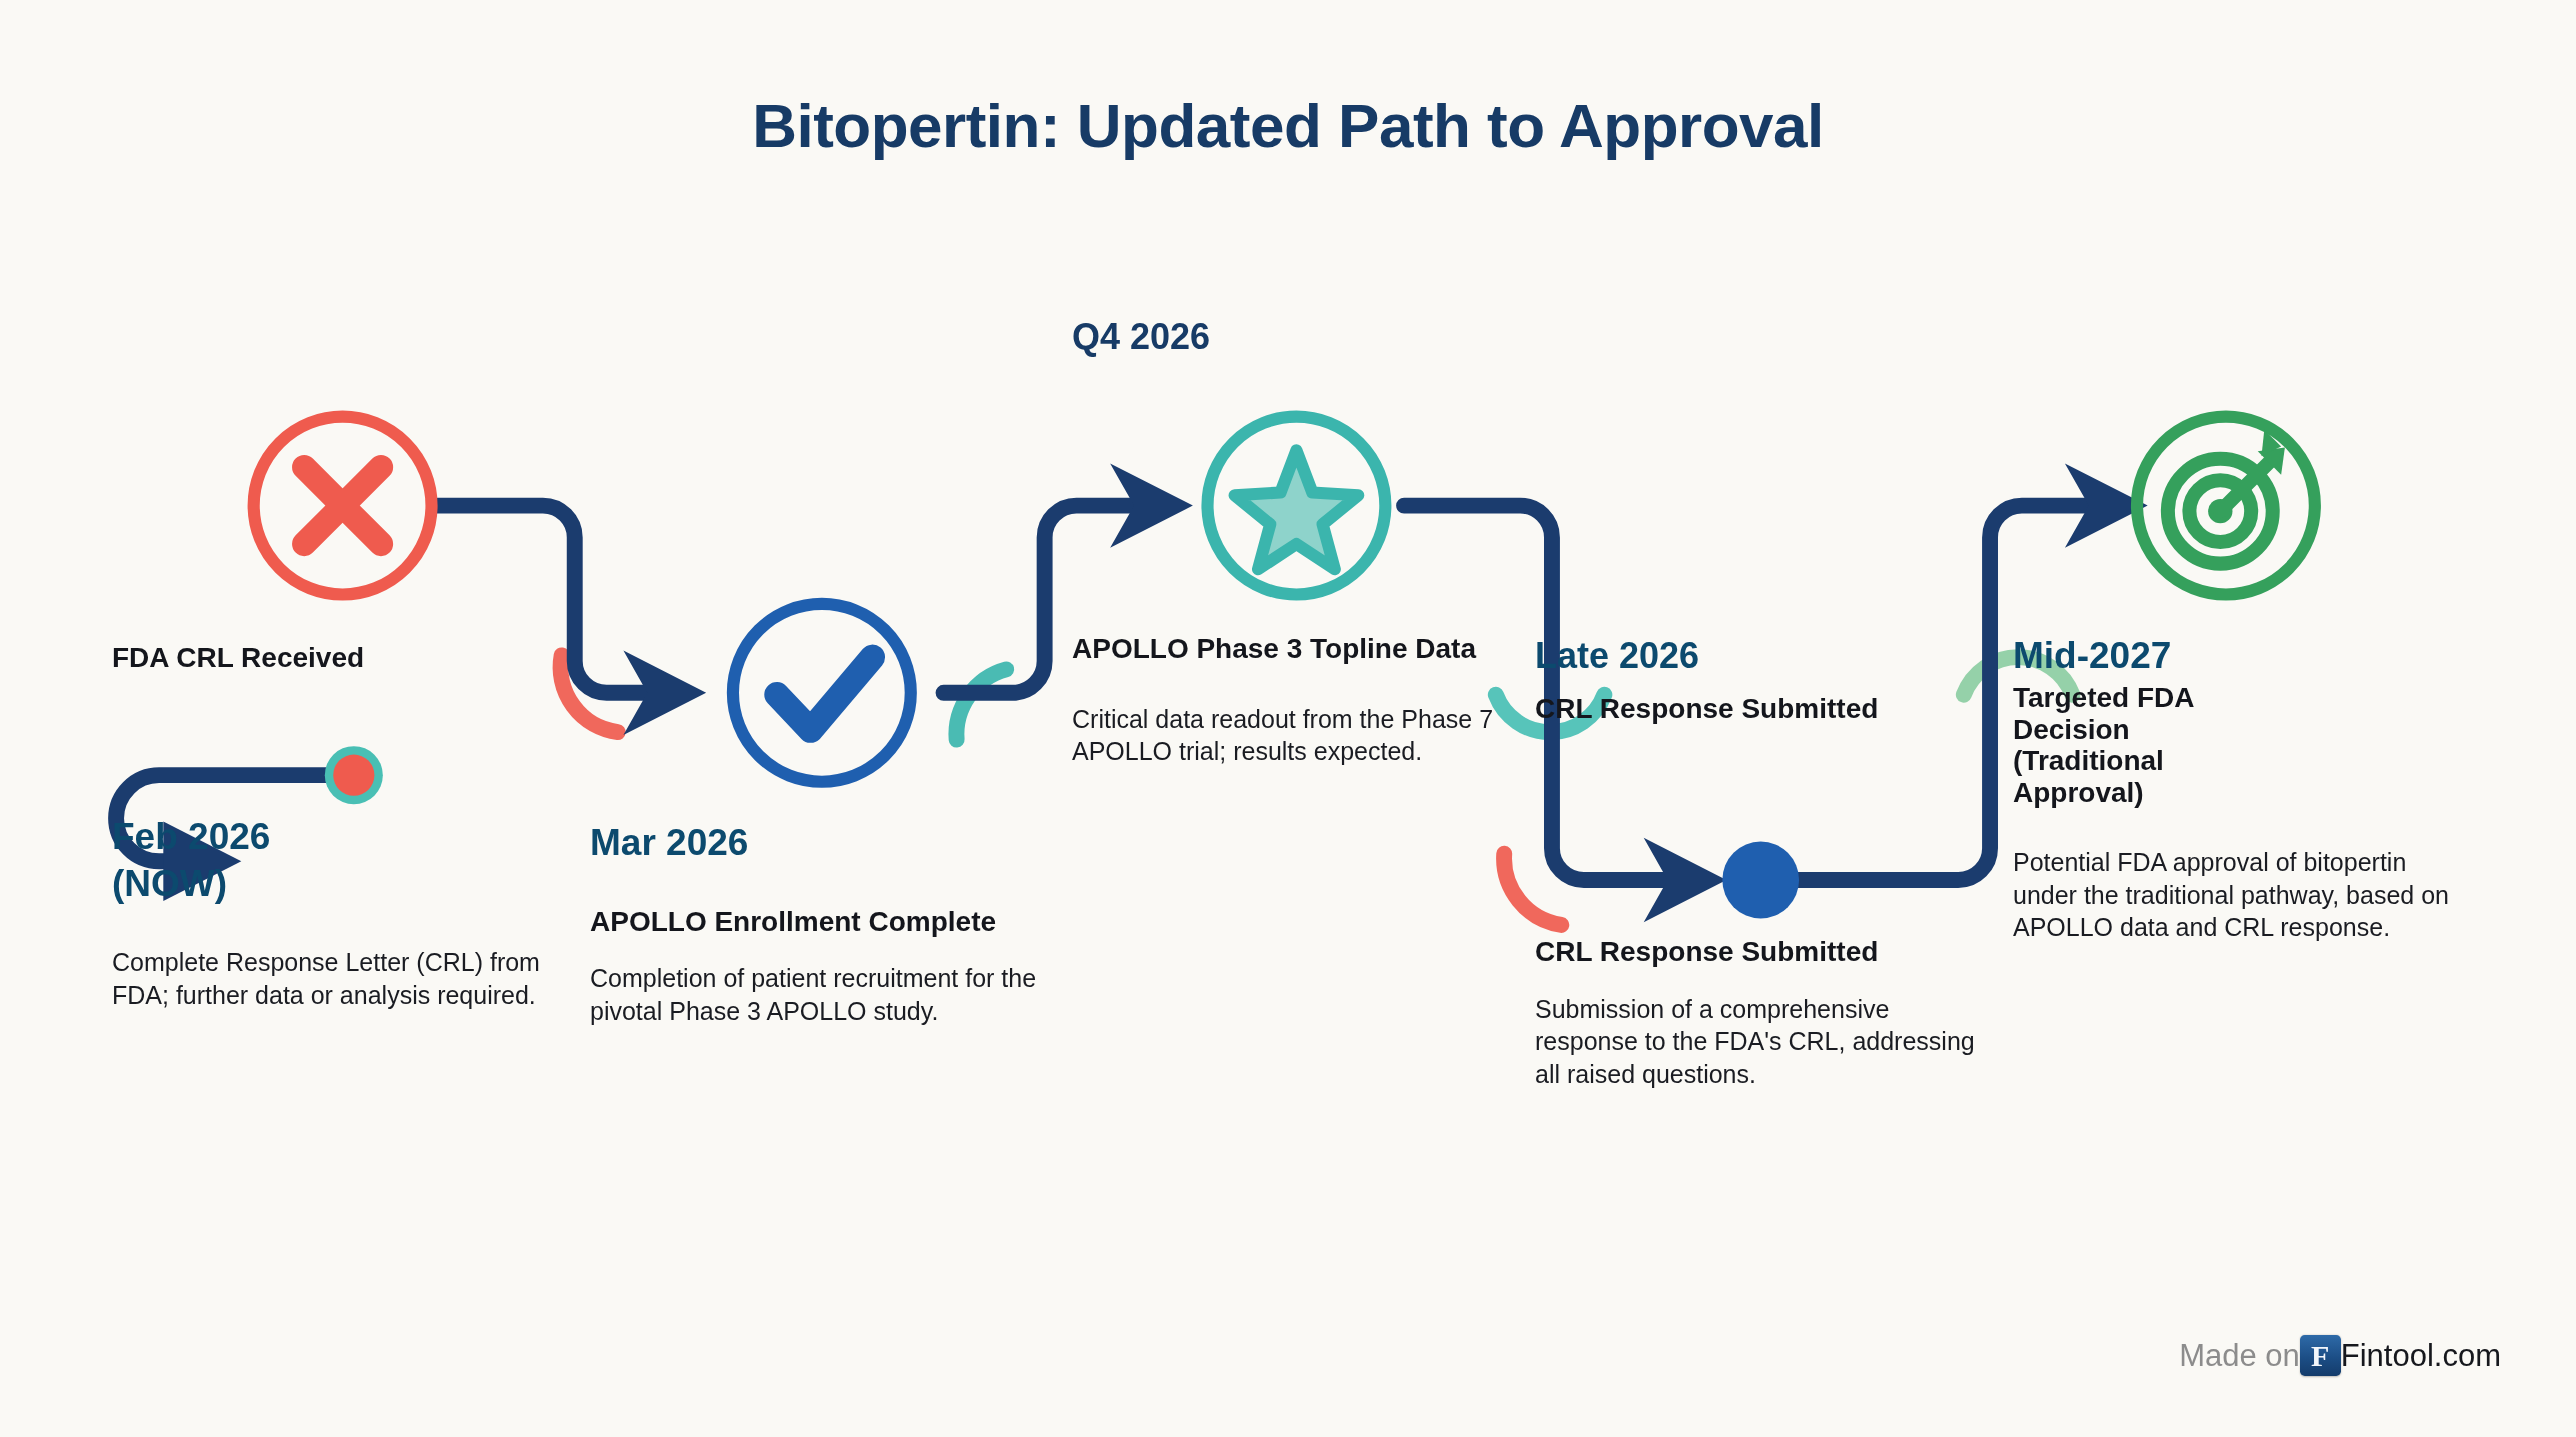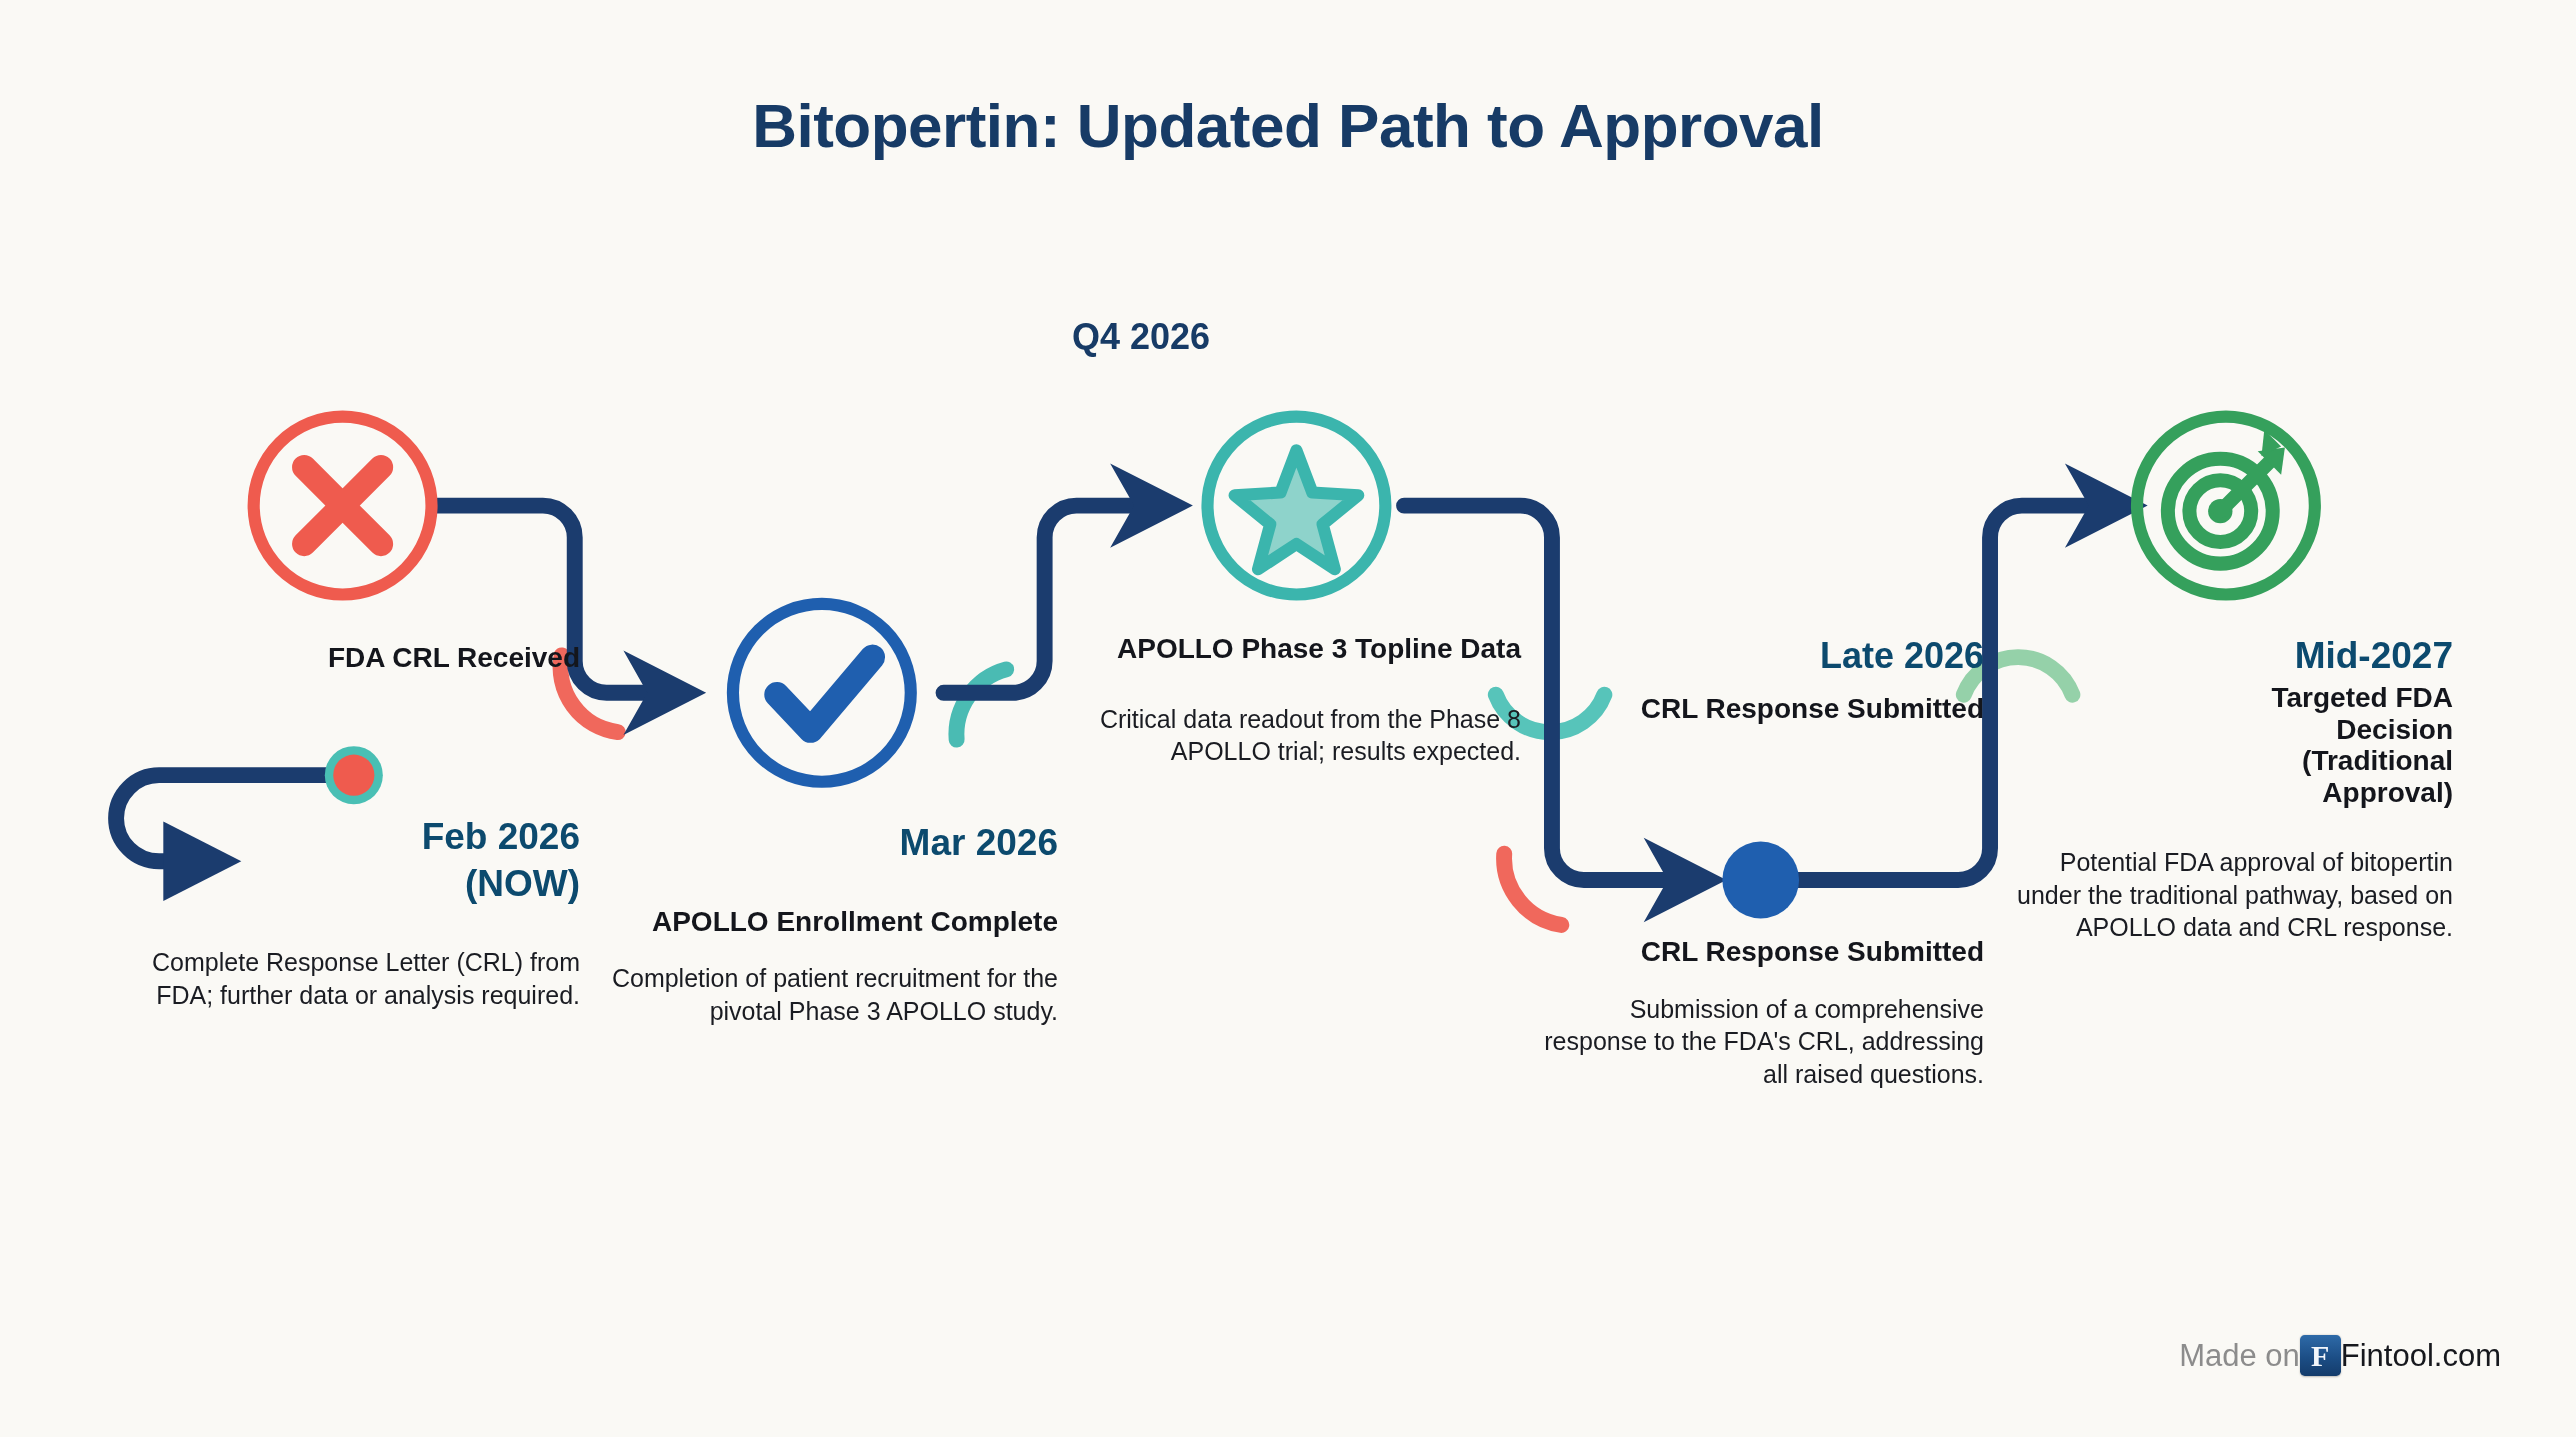--- a/index.html
+++ b/index.html
@@ -24,21 +24,21 @@
 
   
   #wires{position:absolute;left:0;top:0;width:2576px;height:1438px;}
 
   .over-date{
     position:absolute;
     font-size:36px;font-weight:bold;color:#173B66;
     white-space:nowrap;
   }
   .blk{
-    position:absolute;text-align:right;
+    position:absolute;text-align:left;
   }
   .d-date{
     font-size:37px;font-weight:bold;color:#0c4a6e;
     line-height:1.16;
     margin-bottom:3.7px;
   }
   .d-date.sm{font-size:36px;}
   .d-title{
     font-size:28px;font-weight:bold;color:#14161C;
     line-height:1.17;
@@ -159,21 +159,21 @@
     <div class="gap-md"></div>
     <div class="d-title">APOLLO Enrollment Complete</div>
     <div class="gap-sm"></div>
     <div class="d-desc">Completion of patient recruitment for the pivotal Phase 3 APOLLO study.</div>
   </div>
 
   <div class="over-date" style="left:1072px;top:316px;width:449px;">Q4 2026</div>
   <div class="blk" style="left:1072px;top:633px;width:449px;">
     <div class="d-title">APOLLO Phase 3 Topline Data</div>
     <div class="gap-md"></div>
-    <div class="d-desc">Critical data readout from the Phase 8 APOLLO trial; results expected.</div>
+    <div class="d-desc">Critical data readout from the Phase 7 APOLLO trial; results expected.</div>
   </div>
 
   <div class="blk" style="left:1535px;top:635px;width:449px;">
     <div class="d-date sm">Late 2026</div>
     <div class="gap-xs"></div>
     <div class="d-title">CRL Response Submitted</div>
   </div>
   <div class="blk" style="left:1535px;top:936px;width:449px;">
     <div class="d-title">CRL Response Submitted</div>
     <div class="gap-sm"></div>

